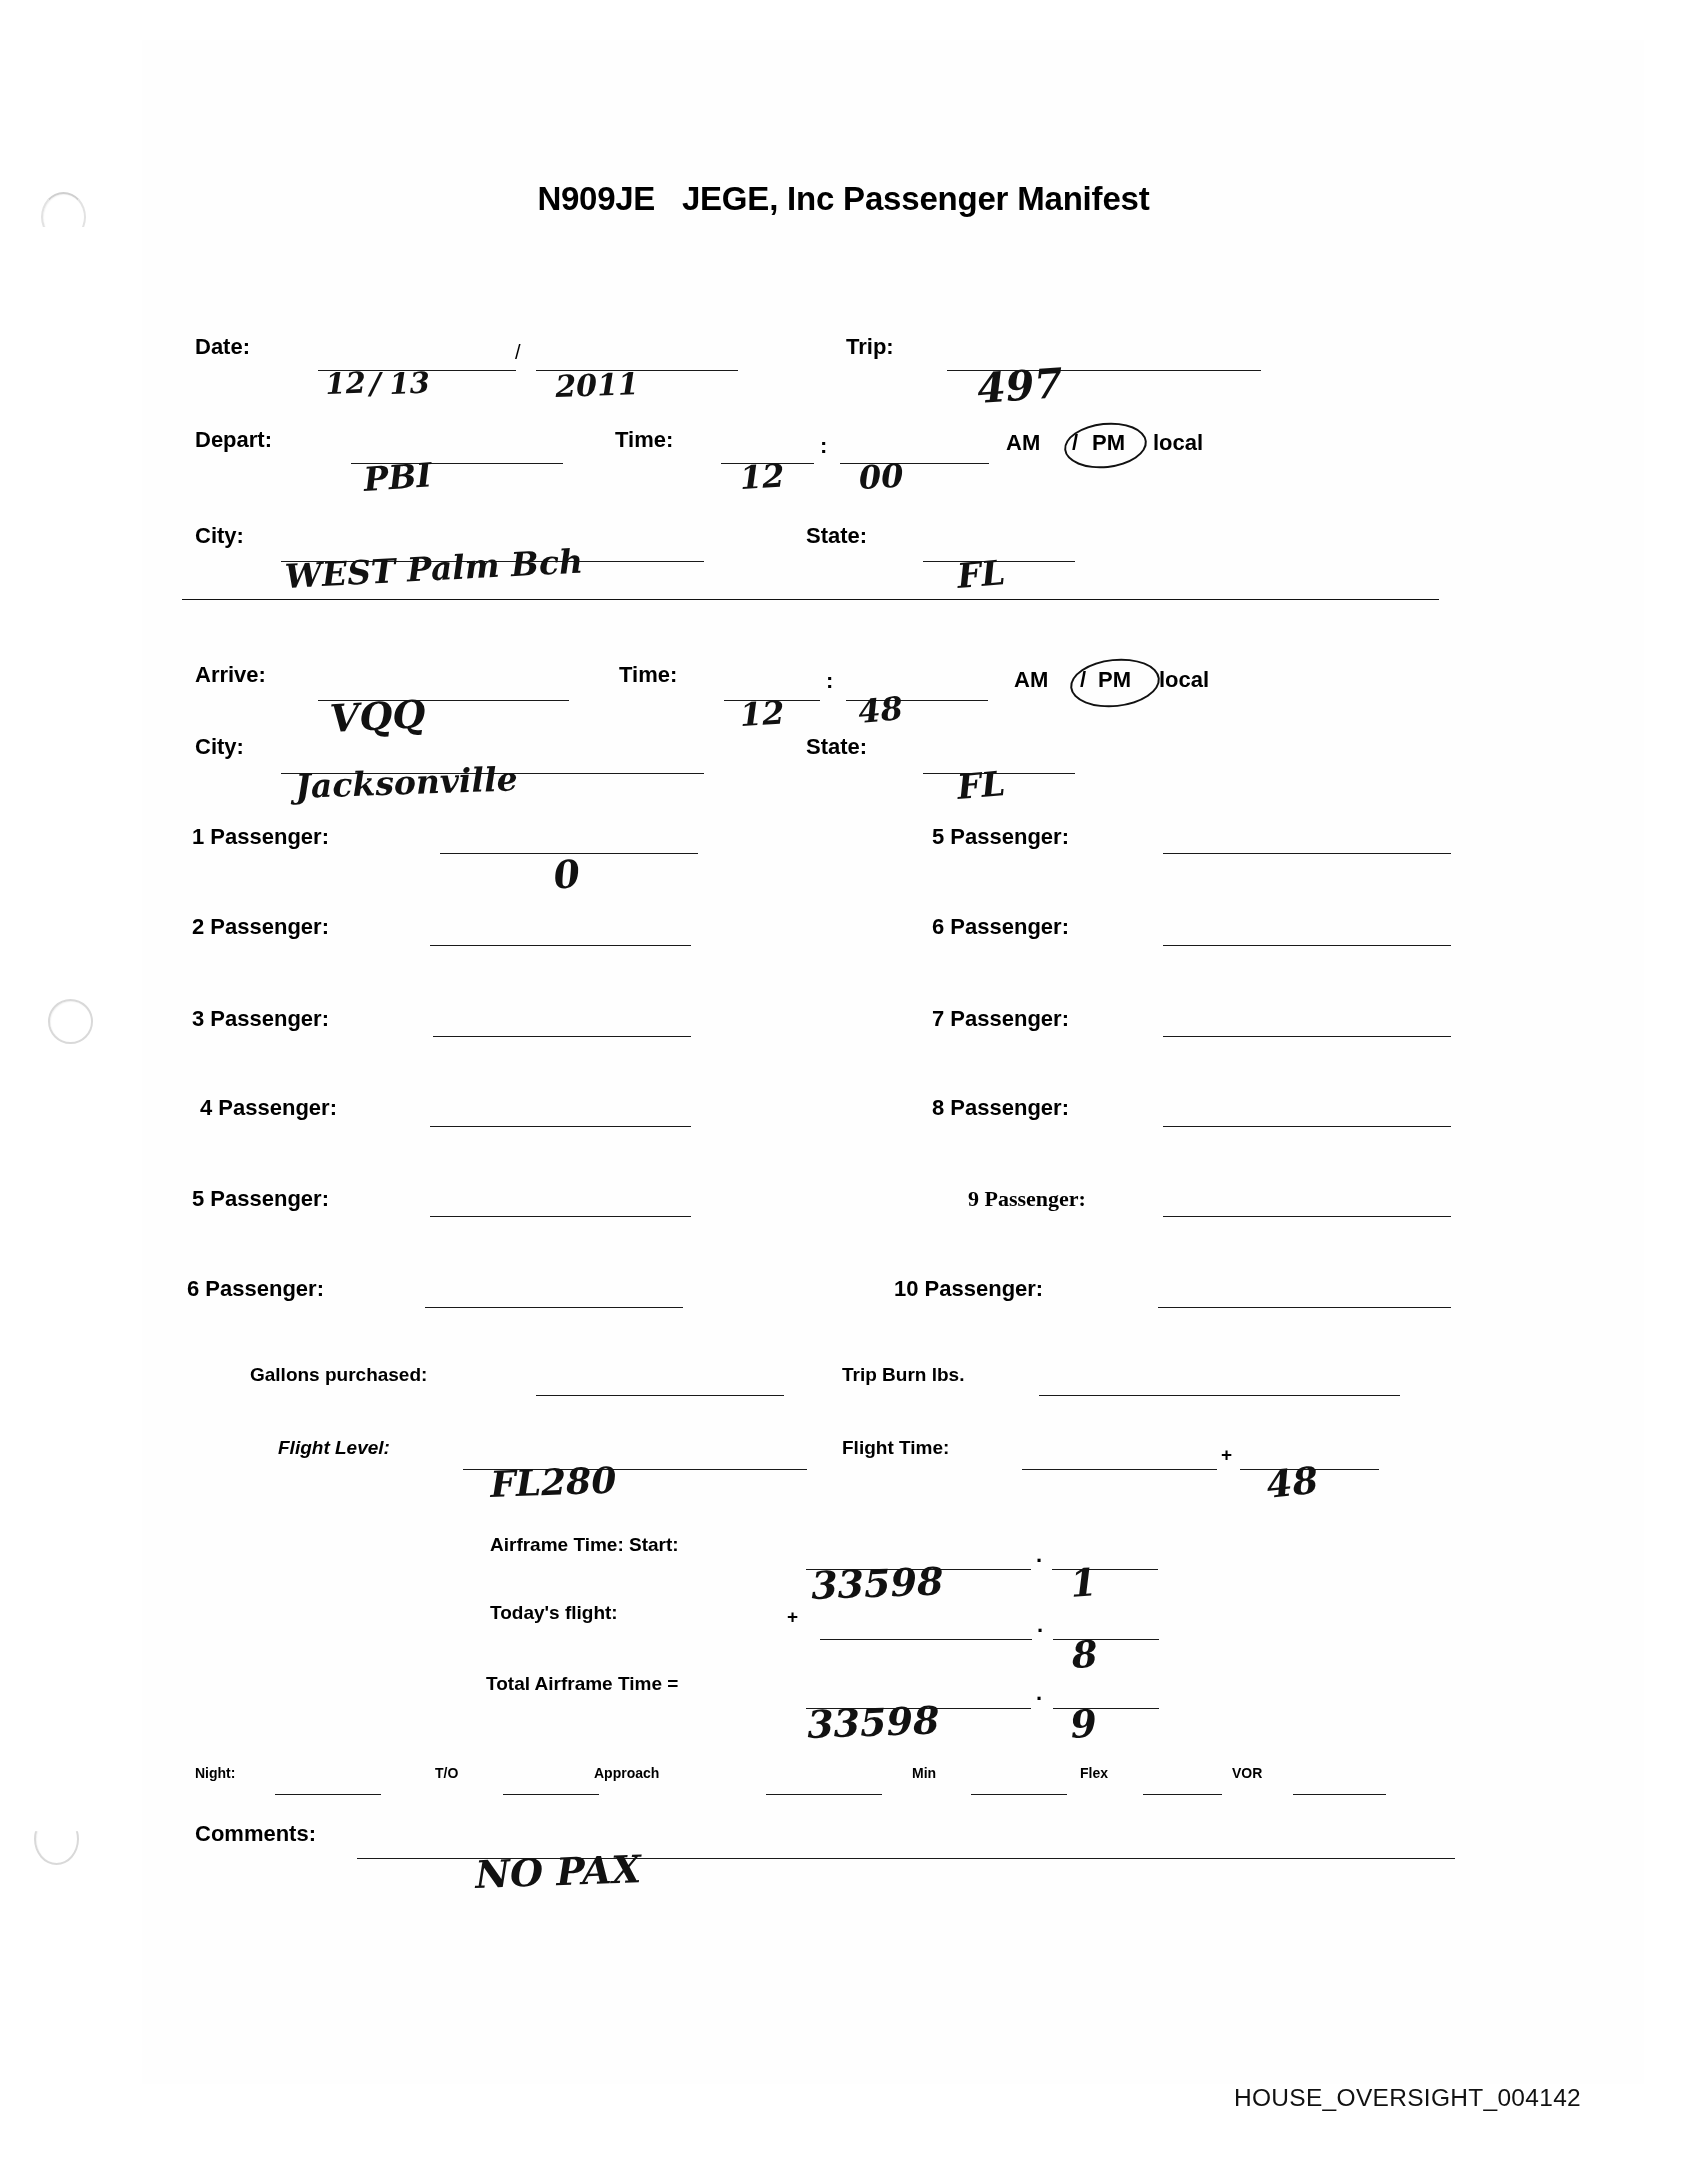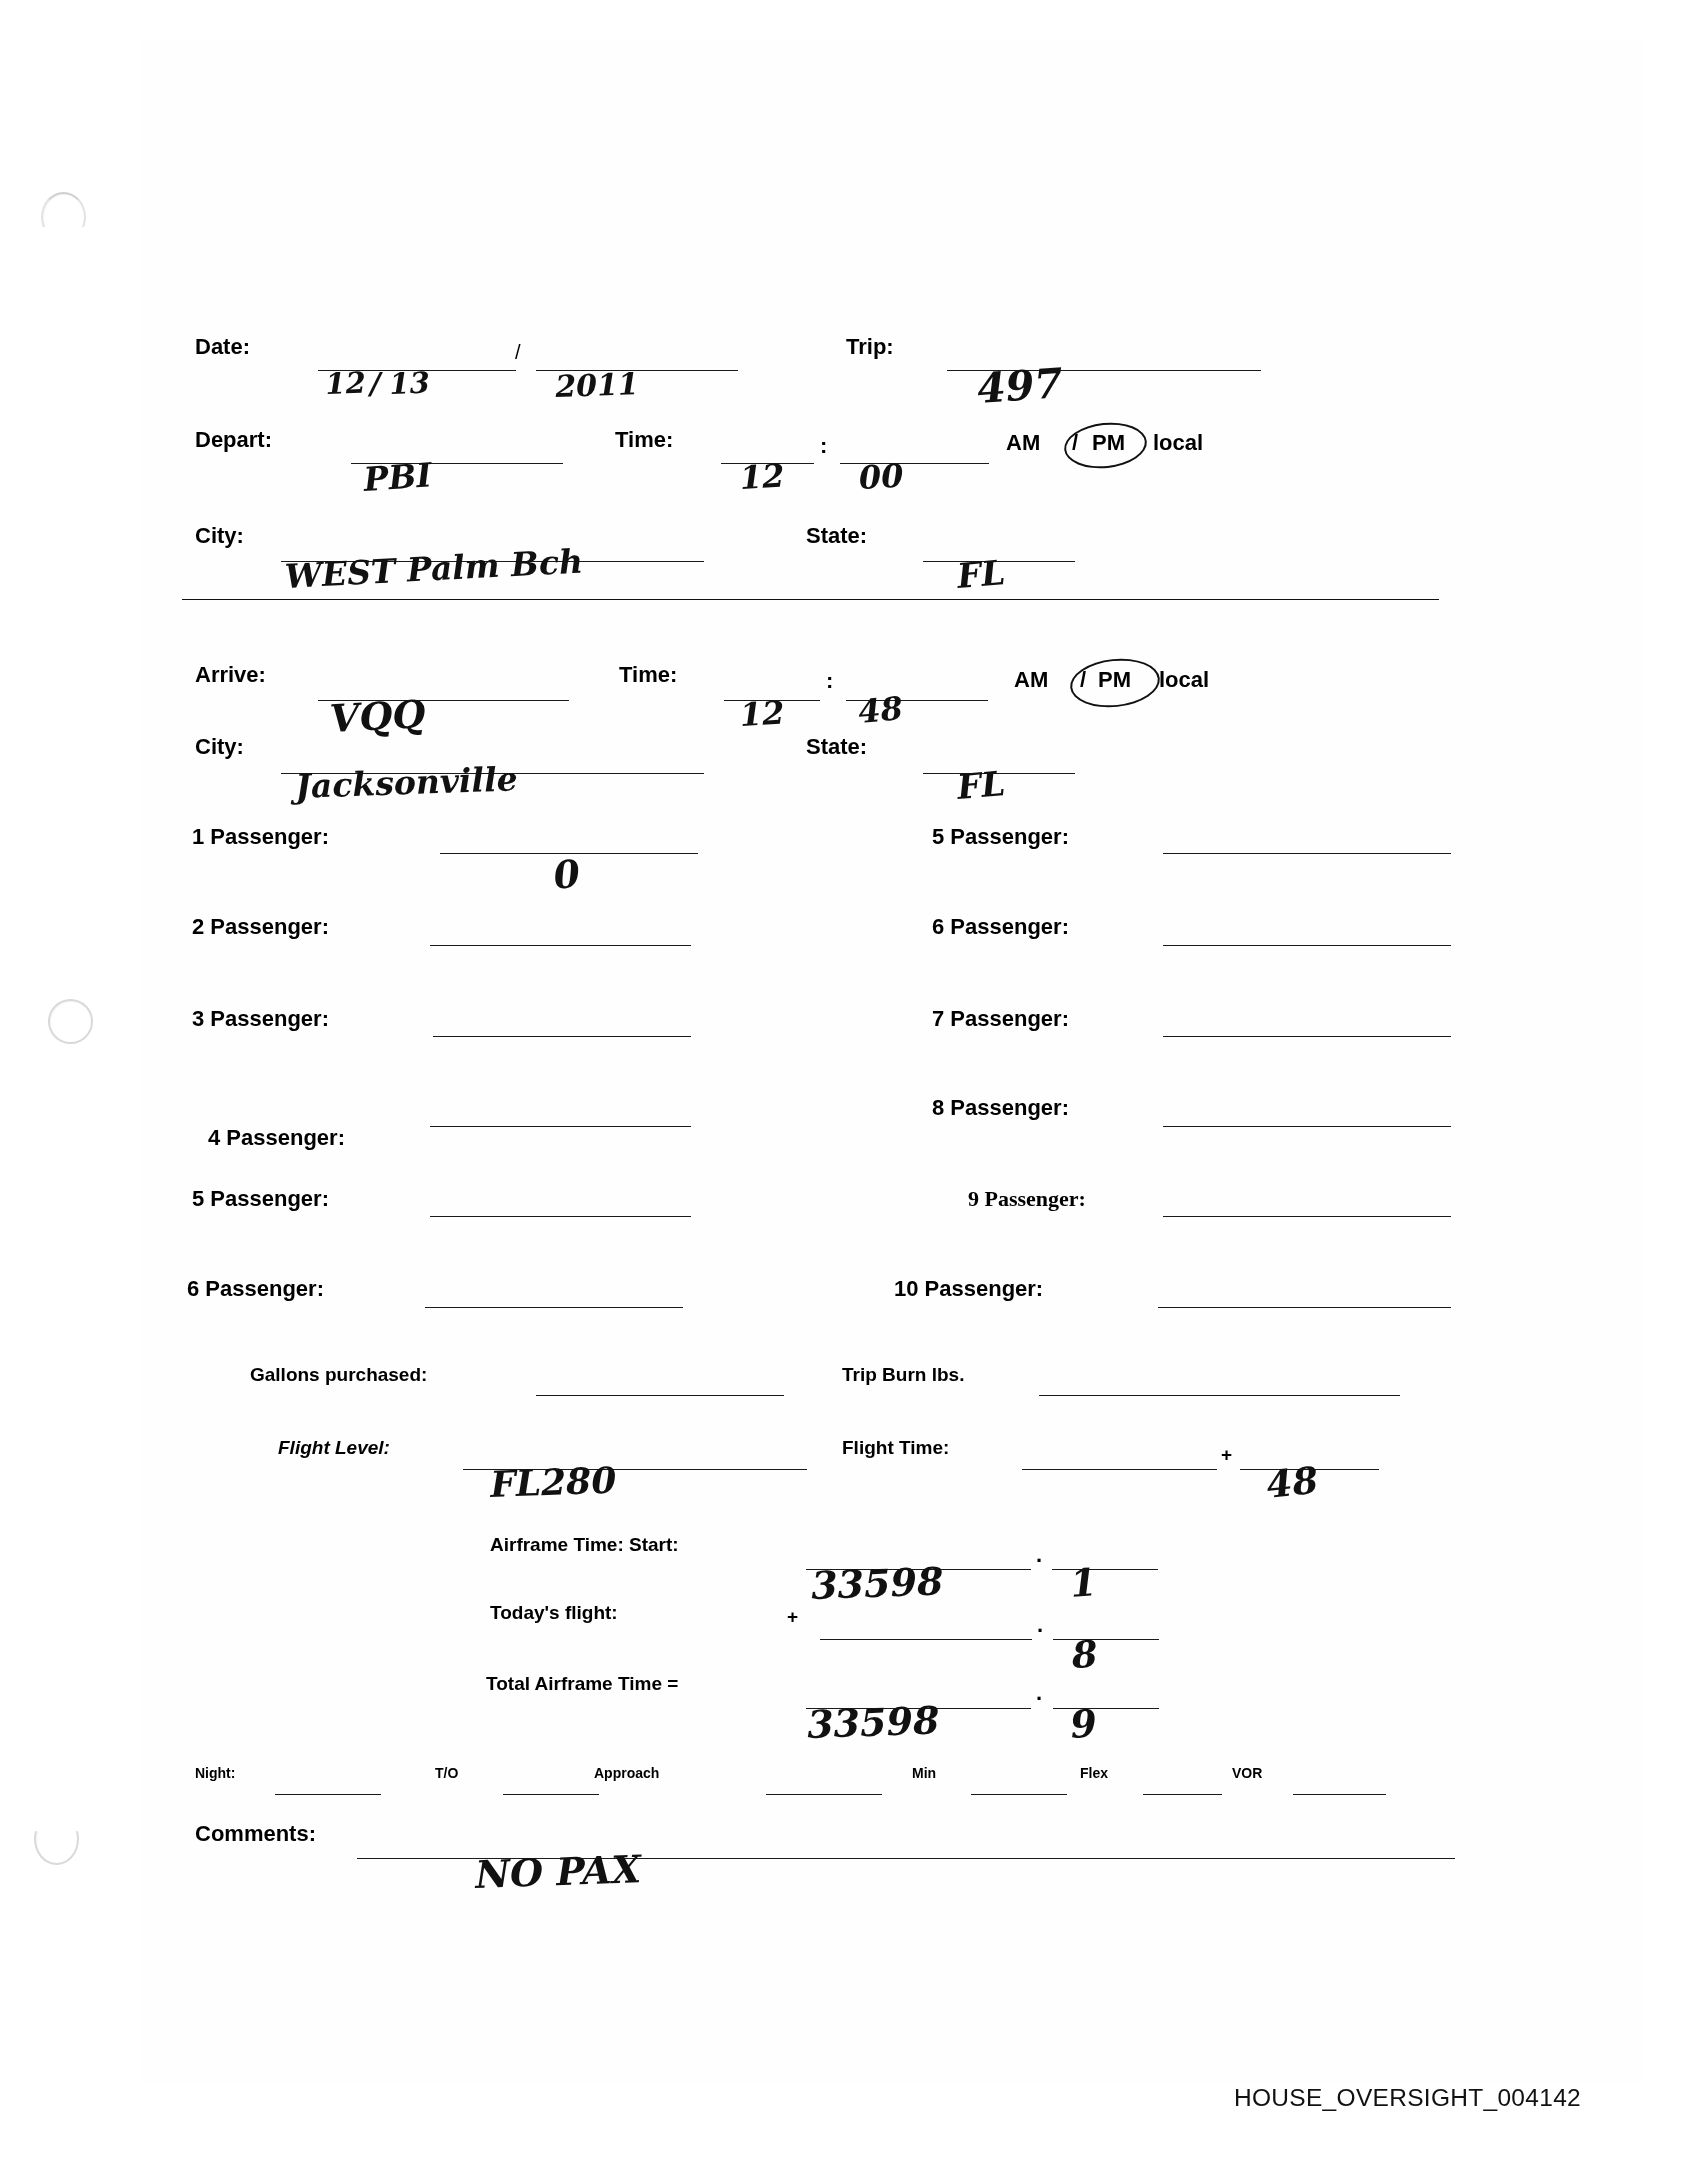--- a/index.html
+++ b/index.html
@@ -127,20 +127,24 @@
 <body>
 
 <div class="page">
 
   <div class="scan-area"></div>
 
   <div class="hole h1"></div>
   <div class="hole h2"></div>
   <div class="hole h3"></div>
 
+  <div class="title">
+    <span class="nreg">N909JE</span>
+    &nbsp;&nbsp;<span>JEGE, Inc Passenger Manifest</span>
+  </div>
 
 
   <div class="lbl" style="left:195px; top:334px;">Date:</div>
   <div class="rule" style="left:318px; top:370px; width:198px;"></div>
   <div class="rule" style="left:536px; top:370px; width:202px;"></div>
   <div class="hw" style="left:326px; top:367px; font-size:29px; transform:rotate(-2deg);">12</div>
   <div class="hw" style="left:370px; top:367px; font-size:29px;">/</div>
   <div class="hw" style="left:390px; top:367px; font-size:29px; transform:rotate(-2deg);">13</div>
   <div class="lbl" style="left:515px; top:341px; font-size:20px; font-weight:normal;">/</div>
   <div class="hw" style="left:556px; top:369px; font-size:30px; transform:rotate(-2deg);">2011</div>
@@ -210,21 +214,21 @@
   <div class="lbl" style="left:192px; top:914px;">2 Passenger:</div>
   <div class="rule" style="left:430px; top:945px; width:261px;"></div>
   <div class="lbl" style="left:932px; top:914px;">6 Passenger:</div>
   <div class="rule" style="left:1163px; top:945px; width:288px;"></div>
 
   <div class="lbl" style="left:192px; top:1006px;">3 Passenger:</div>
   <div class="rule" style="left:433px; top:1036px; width:258px;"></div>
   <div class="lbl" style="left:932px; top:1006px;">7 Passenger:</div>
   <div class="rule" style="left:1163px; top:1036px; width:288px;"></div>
 
-  <div class="lbl" style="left:208px; top:1095px;margin-top:30px;">4 Passenger:</div>
+  <div class="lbl" style="left:200px; top:1095px;">4 Passenger:</div>
   <div class="rule" style="left:430px; top:1126px; width:261px;"></div>
   <div class="lbl" style="left:932px; top:1095px;">8 Passenger:</div>
   <div class="rule" style="left:1163px; top:1126px; width:288px;"></div>
 
   <div class="lbl" style="left:192px; top:1186px;">5 Passenger:</div>
   <div class="rule" style="left:430px; top:1216px; width:261px;"></div>
   <div class="lbl" style="left:968px; top:1186px;font-family:Liberation Serif, serif;">9 Passenger:</div>
   <div class="rule" style="left:1163px; top:1216px; width:288px;"></div>
 
   <div class="lbl" style="left:187px; top:1276px;">6 Passenger:</div>

